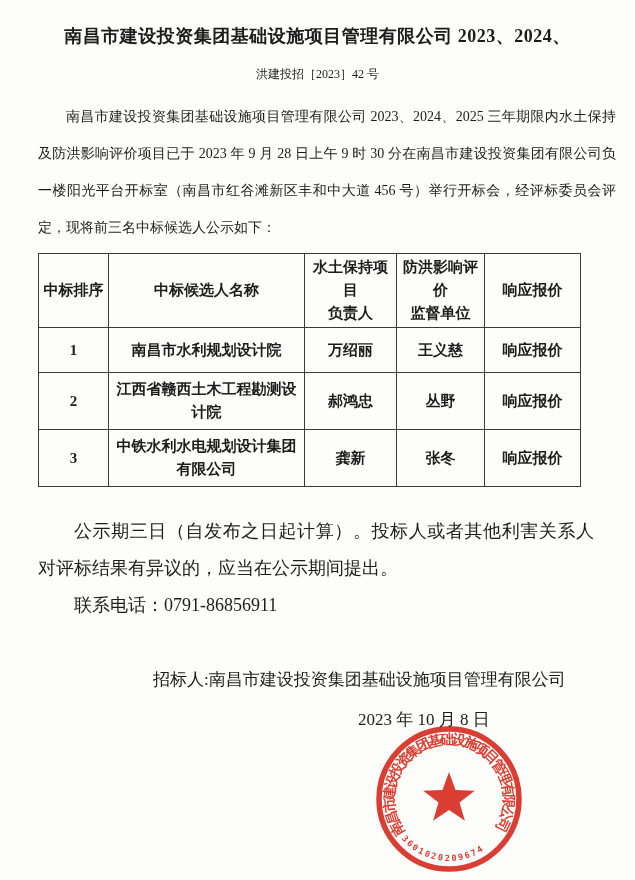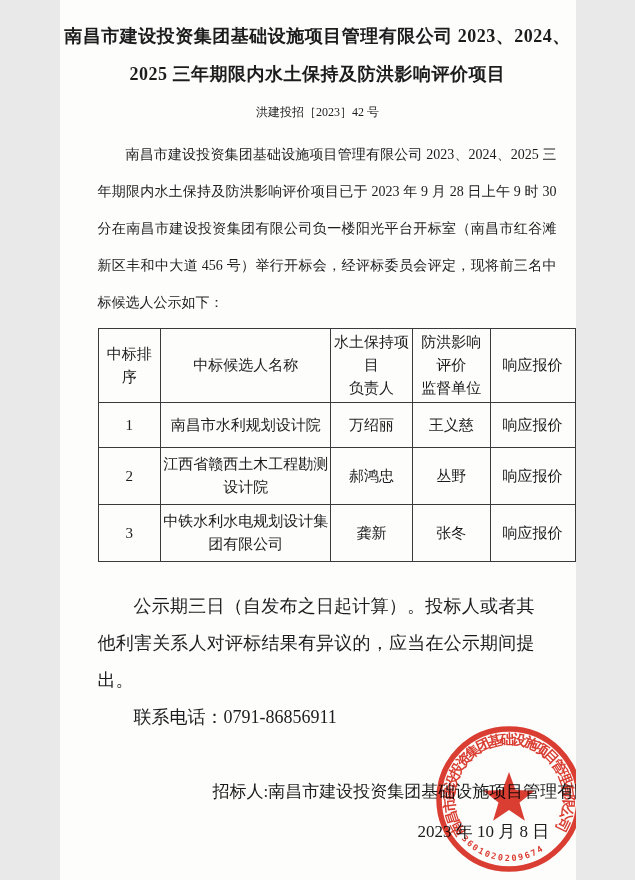--- a/index.html
+++ b/index.html
@@ -2,21 +2,21 @@
 <html><head>
 <meta charset="utf-8">
 <style>
   html, body {
     margin: 0;
     padding: 0;
     background: #e9e9e9;
   }
   .page {
     position: relative;
-    width: 516px;
+    width: 635px;
     height: 880px;
     margin: 0 auto;
     background: #fdfdfc;
     overflow: hidden;
     font-family: "Liberation Serif", "DejaVu Serif", serif;
     color: #1c1c1c;
   }
   .title-block {
     margin-top: 17px;
     text-align: center;
@@ -45,21 +45,21 @@
     border-collapse: collapse;
     table-layout: fixed;
     font-size: 15px;
   }
   table.bid-table th,
   table.bid-table td {
     border: 1.5px solid #3a3a3a;
     text-align: center;
     vertical-align: middle;
     padding: 2px 2px;
-    font-weight: normal;
+    font-weight: bold;
     line-height: 23px;
   }
   table.bid-table th { white-space: pre-line; height: 53px; }
   tr.row-h40 td { height: 40px; }
   tr.row-h55 td { height: 52px; }
   .notice-paragraph {
     margin: 26px 41px 0 38px;
     font-size: 18px;
     line-height: 37px;
     text-align: justify;
@@ -94,21 +94,20 @@
     opacity: 0.92;
   }
 </style>
 </head>
 <body>
 
 <div class="page">
 
   <div class="title-block">
     <div class="title-line">南昌市建设投资集团基础设施项目管理有限公司 2023、2024、</div>
-    <div class="title-line">2025 三年期限内水土保持及防洪影响评价项目</div>
   </div>
 
   <div class="doc-number">洪建投招［2023］42 号</div>
 
   <p class="body-paragraph">南昌市建设投资集团基础设施项目管理有限公司 2023、2024、2025 三年期限内水土保持及防洪影响评价项目已于 2023 年 9 月 28 日上午 9 时 30 分在南昌市建设投资集团有限公司负一楼阳光平台开标室（南昌市红谷滩新区丰和中大道 456 号）举行开标会，经评标委员会评定，现将前三名中标候选人公示如下：</p>
 
   <table class="bid-table">
     <colgroup>
       <col style="width:70px">
       <col style="width:196px">

